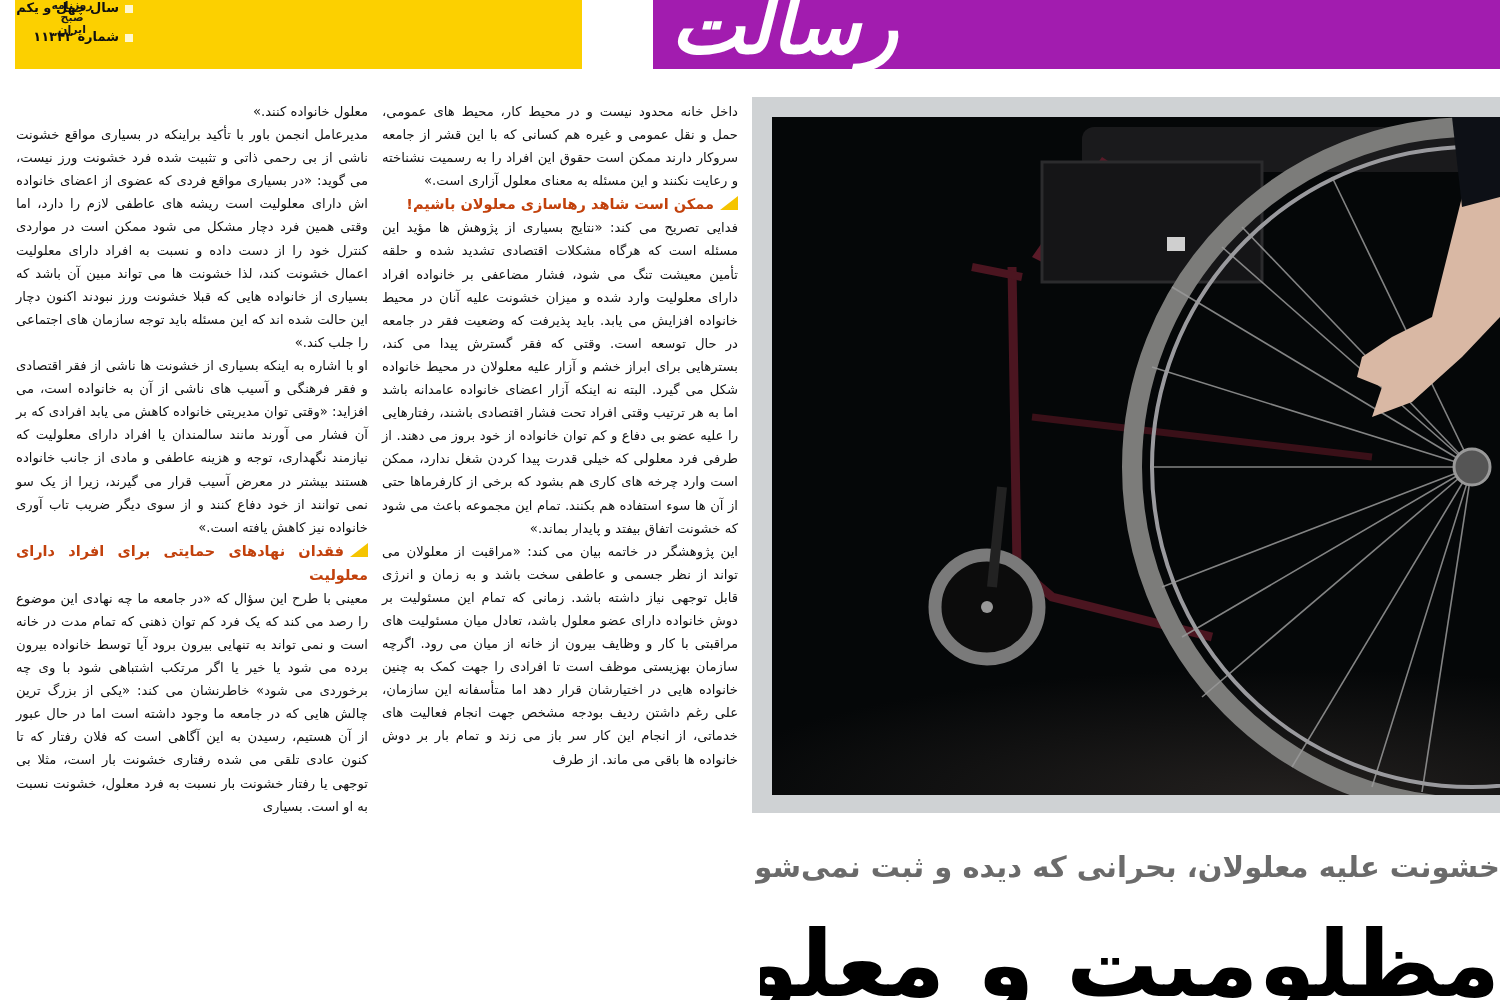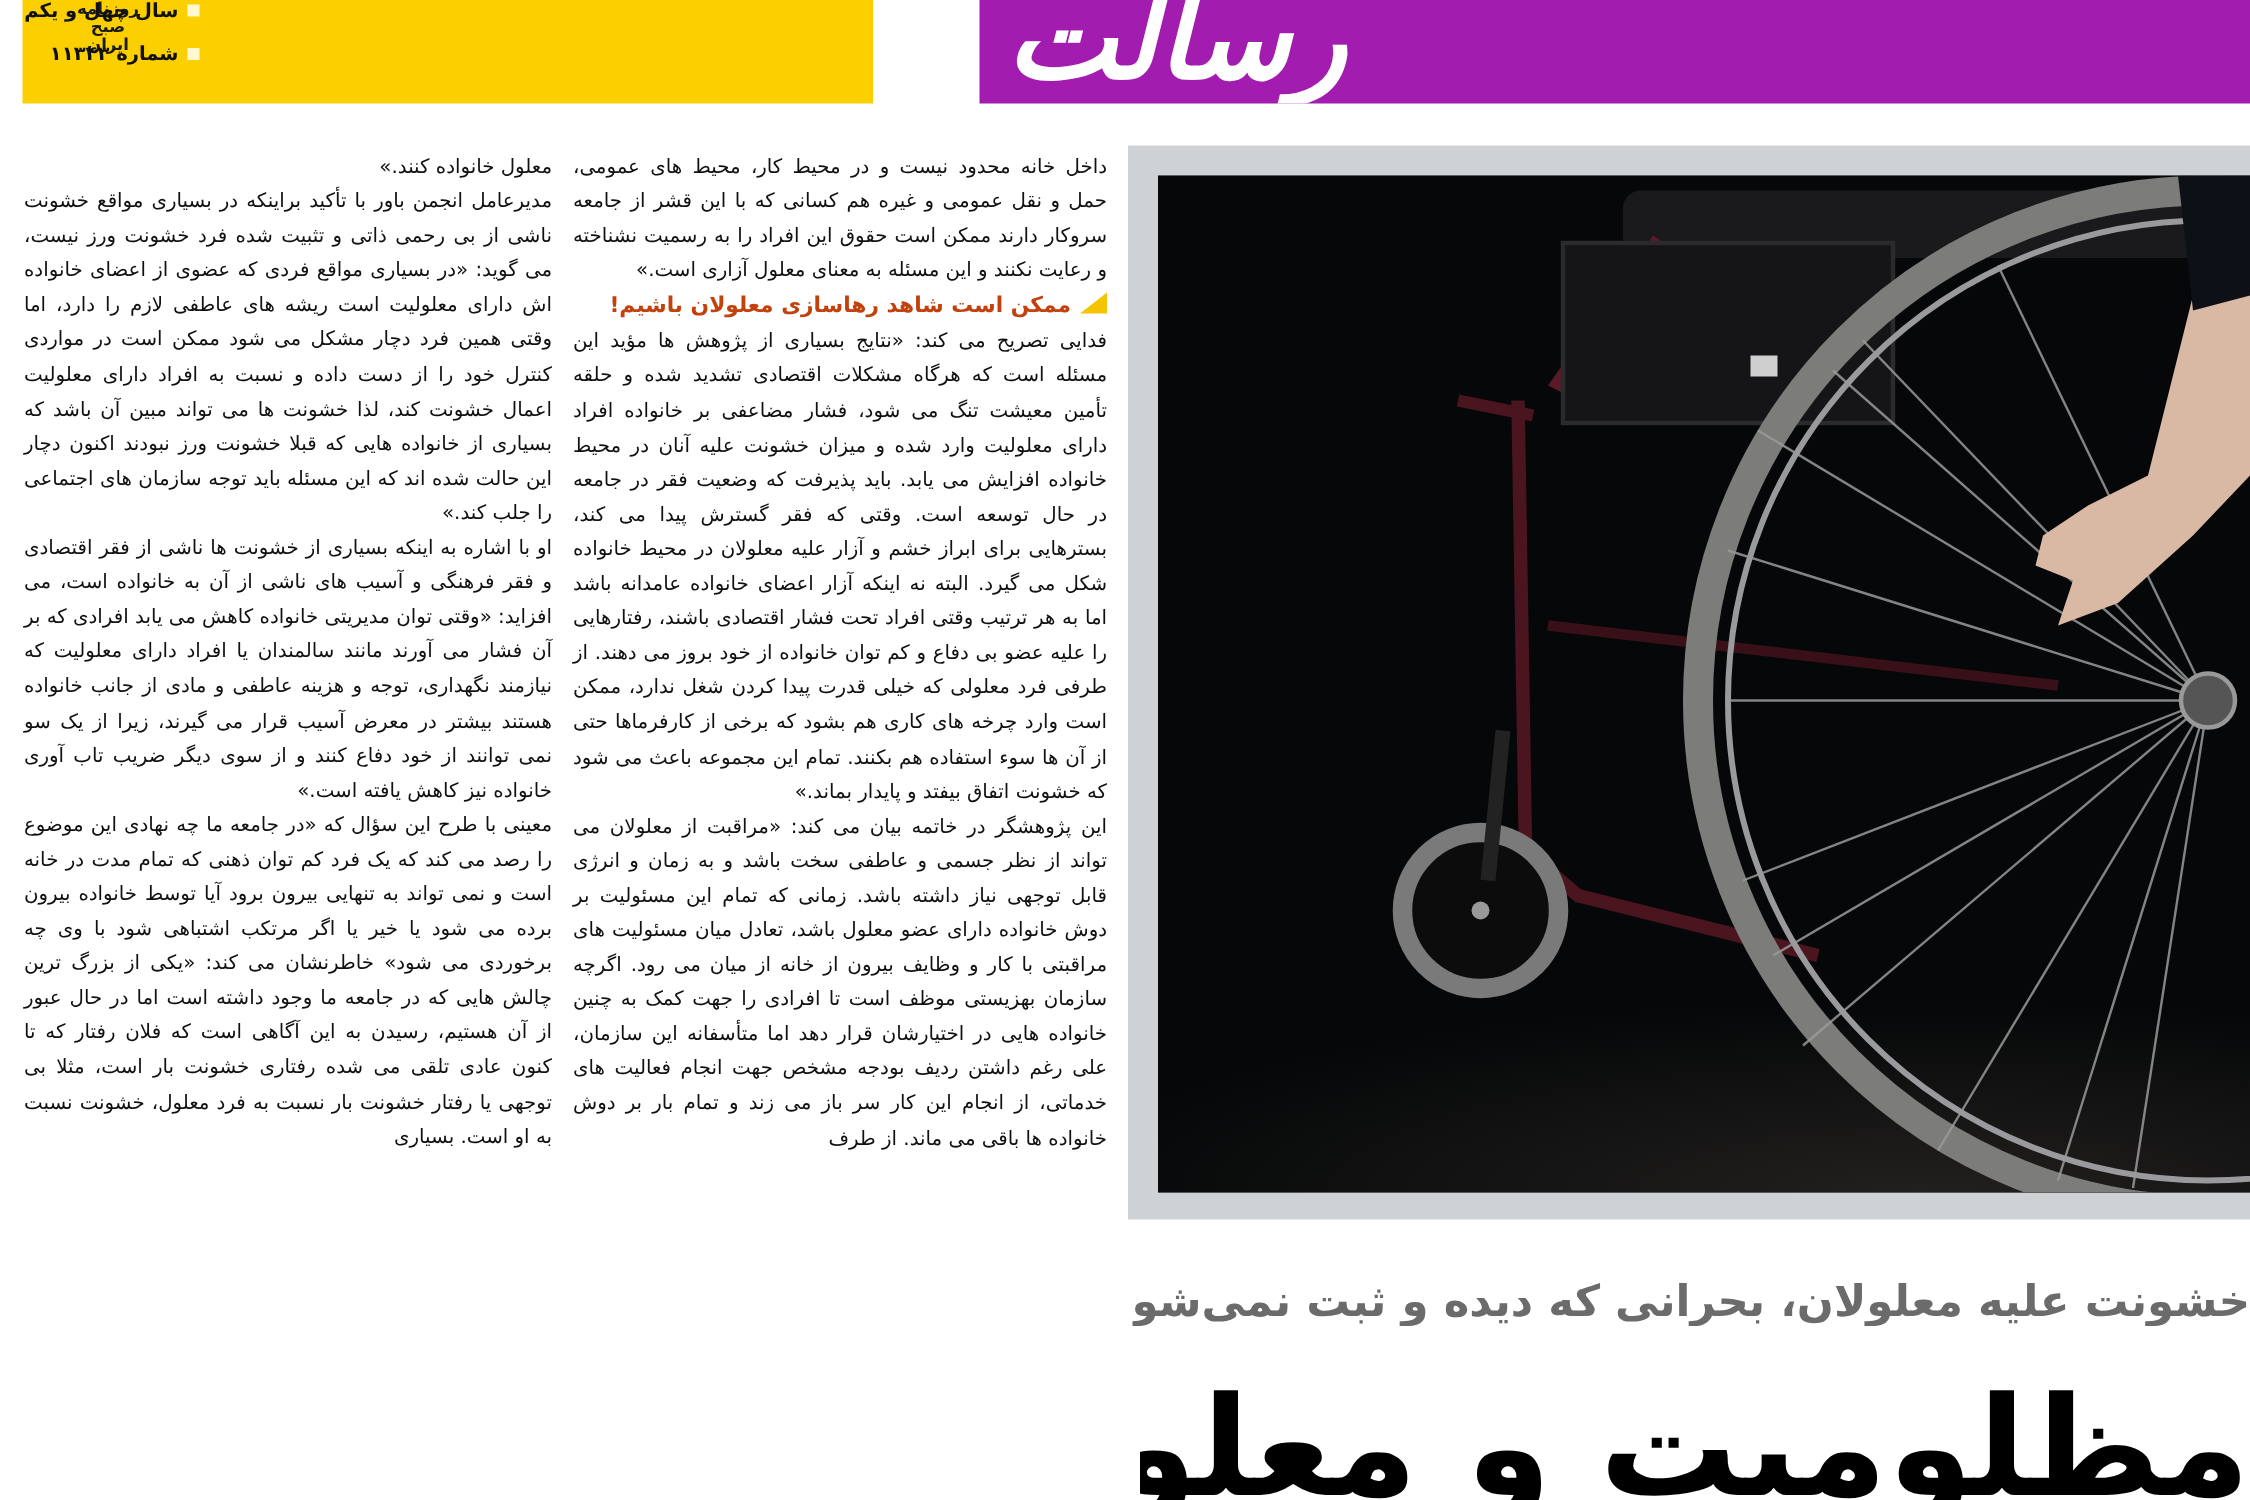--- a/index.html
+++ b/index.html
@@ -100,20 +100,21 @@
   <p>داخل خانه محدود نیست و در محیط کار، محیط های عمومی، حمل و نقل عمومی و غیره هم کسانی که با این قشر از جامعه سروکار دارند ممکن است حقوق این افراد را به رسمیت نشناخته و رعایت نکنند و این مسئله به معنای معلول آزاری است.»</p>
   <p class="subhead"><span class="tri"></span><span>ممکن است شاهد رهاسازی معلولان باشیم!</span></p>
   <p>فدایی تصریح می کند: «نتایج بسیاری از پژوهش ها مؤید این مسئله است که هرگاه مشکلات اقتصادی تشدید شده و حلقه تأمین معیشت تنگ می شود، فشار مضاعفی بر خانواده افراد دارای معلولیت وارد شده و میزان خشونت علیه آنان در محیط خانواده افزایش می یابد. باید پذیرفت که وضعیت فقر در جامعه در حال توسعه است. وقتی که فقر گسترش پیدا می کند، بسترهایی برای ابراز خشم و آزار علیه معلولان در محیط خانواده شکل می گیرد. البته نه اینکه آزار اعضای خانواده عامدانه باشد اما به هر ترتیب وقتی افراد تحت فشار اقتصادی باشند، رفتارهایی را علیه عضو بی دفاع و کم توان خانواده از خود بروز می دهند. از طرفی فرد معلولی که خیلی قدرت پیدا کردن شغل ندارد، ممکن است وارد چرخه های کاری هم بشود که برخی از کارفرماها حتی از آن ها سوء استفاده هم بکنند. تمام این مجموعه باعث می شود که خشونت اتفاق بیفتد و پایدار بماند.»</p>
   <p>این پژوهشگر در خاتمه بیان می کند: «مراقبت از معلولان می تواند از نظر جسمی و عاطفی سخت باشد و به زمان و انرژی قابل توجهی نیاز داشته باشد. زمانی که تمام این مسئولیت بر دوش خانواده دارای عضو معلول باشد، تعادل میان مسئولیت های مراقبتی با کار و وظایف بیرون از خانه از میان می رود. اگرچه سازمان بهزیستی موظف است تا افرادی را جهت کمک به چنین خانواده هایی در اختیارشان قرار دهد اما متأسفانه این سازمان، علی رغم داشتن ردیف بودجه مشخص جهت انجام فعالیت های خدماتی، از انجام این کار سر باز می زند و تمام بار بر دوش خانواده ها باقی می ماند. از طرف</p>
 </div>
 
 <div class="col col-left">
   <p>معلول خانواده کنند.»</p>
   <p>مدیرعامل انجمن باور با تأکید براینکه در بسیاری مواقع خشونت ناشی از بی رحمی ذاتی و تثبیت شده فرد خشونت ورز نیست، می گوید: «در بسیاری مواقع فردی که عضوی از اعضای خانواده اش دارای معلولیت است ریشه های عاطفی لازم را دارد، اما وقتی همین فرد دچار مشکل می شود ممکن است در مواردی کنترل خود را از دست داده و نسبت به افراد دارای معلولیت اعمال خشونت کند، لذا خشونت ها می تواند مبین آن باشد که بسیاری از خانواده هایی که قبلا خشونت ورز نبودند اکنون دچار این حالت شده اند که این مسئله باید توجه سازمان های اجتماعی را جلب کند.»</p>
   <p>او با اشاره به اینکه بسیاری از خشونت ها ناشی از فقر اقتصادی و فقر فرهنگی و آسیب های ناشی از آن به خانواده است، می افزاید: «وقتی توان مدیریتی خانواده کاهش می یابد افرادی که بر آن فشار می آورند مانند سالمندان یا افراد دارای معلولیت که نیازمند نگهداری، توجه و هزینه عاطفی و مادی از جانب خانواده هستند بیشتر در معرض آسیب قرار می گیرند، زیرا از یک سو نمی توانند از خود دفاع کنند و از سوی دیگر ضریب تاب آوری خانواده نیز کاهش یافته است.»</p>
+  <p class="subhead"><span class="tri"></span><span>فقدان نهادهای حمایتی برای افراد دارای معلولیت</span></p>
   <p>معینی با طرح این سؤال که «در جامعه ما چه نهادی این موضوع را رصد می کند که یک فرد کم توان ذهنی که تمام مدت در خانه است و نمی تواند به تنهایی بیرون برود آیا توسط خانواده بیرون برده می شود یا خیر یا اگر مرتکب اشتباهی شود با وی چه برخوردی می شود» خاطرنشان می کند: «یکی از بزرگ ترین چالش هایی که در جامعه ما وجود داشته است اما در حال عبور از آن هستیم، رسیدن به این آگاهی است که فلان رفتار که تا کنون عادی تلقی می شده رفتاری خشونت بار است، مثلا بی توجهی یا رفتار خشونت بار نسبت به فرد معلول، خشونت نسبت به او است. بسیاری</p>
 </div>
 
 <div class="photo-frame">
   <div class="photo" title="دست فرد روی چرخ ویلچر در زمینه تاریک">
     <svg width="728" height="678" viewBox="0 0 728 678">
       <defs>
         <radialGradient id="floor" cx="0.7" cy="1" r="0.8">
           <stop offset="0" stop-color="#2a2624"></stop>
           <stop offset="1" stop-color="#050708"></stop>

